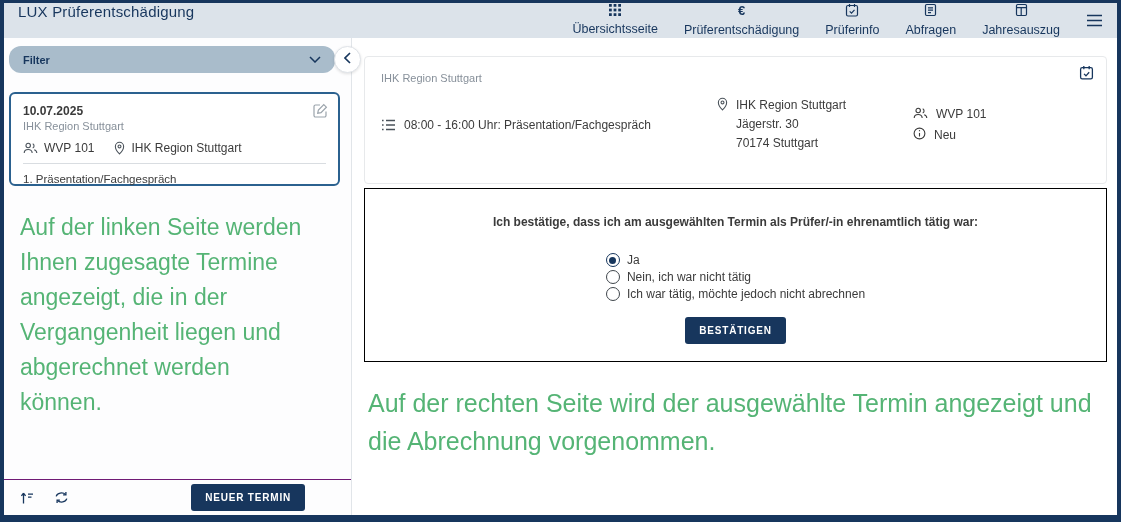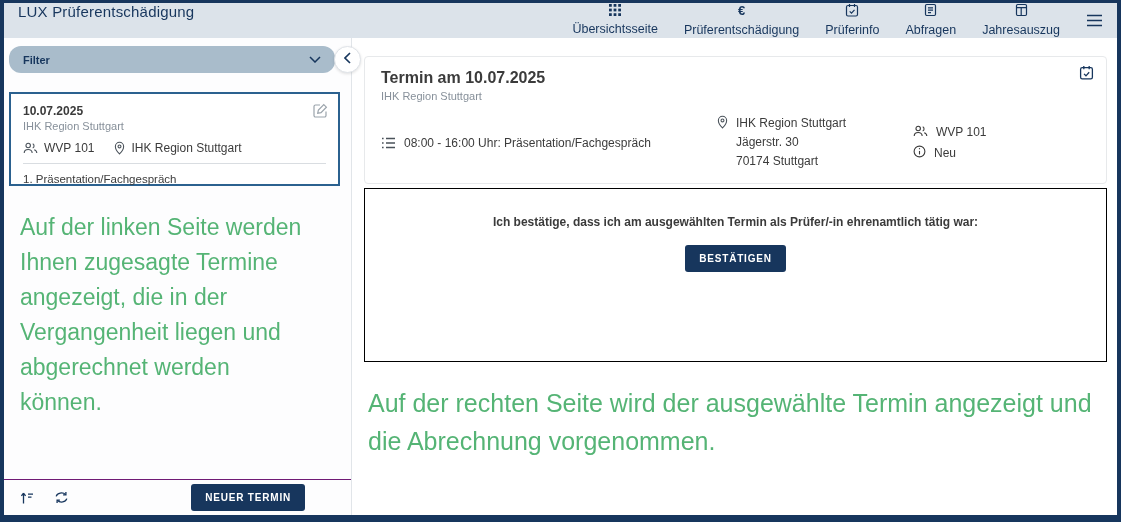--- a/index.html
+++ b/index.html
@@ -24,21 +24,21 @@
   .filter-bar{ position:absolute; left:5px; top:8px; width:326px; height:27px;
                background:#a9bccb; border-radius:12px; display:flex; align-items:center;
                padding:0 14px; cursor:pointer; }
   .filter-bar .lbl{ font-size:11px; font-weight:bold; color:#17365d; }
   .filter-bar .chev{ margin-left:auto; color:#17365d; display:inline-flex; }
   .collapse-btn{ position:absolute; left:330px; top:8px; width:27px; height:27px; z-index:6;
                  border-radius:50%; background:#fff; border:1px solid #dfe3e8;
                  box-shadow:0 1px 3px rgba(0,0,0,.12); color:#17365d;
                  display:flex; align-items:center; justify-content:center; cursor:pointer; }
   .appt-card{ position:absolute; left:5px; top:54px; width:331px; height:94px;
-              background:#fff; border:2px solid #2b618f; border-radius:0;
+              background:#fff; border:2px solid #2b618f; border-radius:6px;
               padding:10px 12px; cursor:pointer; }
   .appt-date{ font-size:12px; font-weight:bold; color:#3b3b3b; }
   .appt-org{ font-size:11px; color:#87909a; margin-top:2px; }
   .appt-meta{ display:flex; align-items:center; gap:6px; margin-top:9px;
               font-size:12px; color:#3b3b3b; }
   .appt-meta .gap{ width:8px; }
   .appt-meta .ic{ color:#4a525a; display:inline-flex; }
   .appt-divider{ border-top:1px solid #d9dde1; margin-top:8px; }
   .appt-item{ font-size:11.5px; color:#3b3b3b; margin-top:9px; }
   .edit-btn{ position:absolute; top:9px; right:10px; background:none; border:none;
@@ -219,21 +219,20 @@
       <span>
         <svg width="7" height="12" viewBox="0 0 7 12" fill="none" stroke="currentColor" stroke-width="1.6">
             <path d="M6 1L1 6l5 5"></path>
           </svg>
       </span>
     </button>
 
     <main class="main">
 
       <section class="termin-card">
-        <h1>Termin am 10.07.2025</h1>
         <div class="termin-sub">IHK Region Stuttgart</div>
         <button class="cal-btn">
           <svg width="15" height="15" viewBox="0 0 14 14" fill="none" stroke="currentColor" stroke-width="1.2">
               <rect x="1.5" y="2.5" width="11" height="10.5" rx="1.5"></rect>
               <path d="M4.5 1v3M9.5 1v3"></path>
               <path d="M4.7 8.3l1.8 1.8 3-3.3"></path>
             </svg>
         </button>
         <div class="details">
           <div class="d-col d-time">
@@ -277,20 +276,34 @@
                   </svg>
               </span>
               <span>Neu</span>
             </div>
           </div>
         </div>
       </section>
 
       <section class="confirm-box">
         <p class="question">Ich bestätige, dass ich am ausgewählten Termin als Prüfer/-in ehrenamtlich tätig war:</p>
+        <div class="radios">
+          <label class="radio-row">
+            <span class="radio checked"></span>
+            <span>Ja</span>
+          </label>
+          <label class="radio-row">
+            <span class="radio"></span>
+            <span>Nein, ich war nicht tätig</span>
+          </label>
+          <label class="radio-row">
+            <span class="radio"></span>
+            <span>Ich war tätig, möchte jedoch nicht abrechnen</span>
+          </label>
+        </div>
         <div class="btn-wrap">
           <button class="btn-navy">BESTÄTIGEN</button>
         </div>
       </section>
 
       <p class="annotation-right">Auf der rechten Seite wird der ausgewählte Termin angezeigt und die Abrechnung vorgenommen.</p>
 
     </main>
   </div>
 </div>

